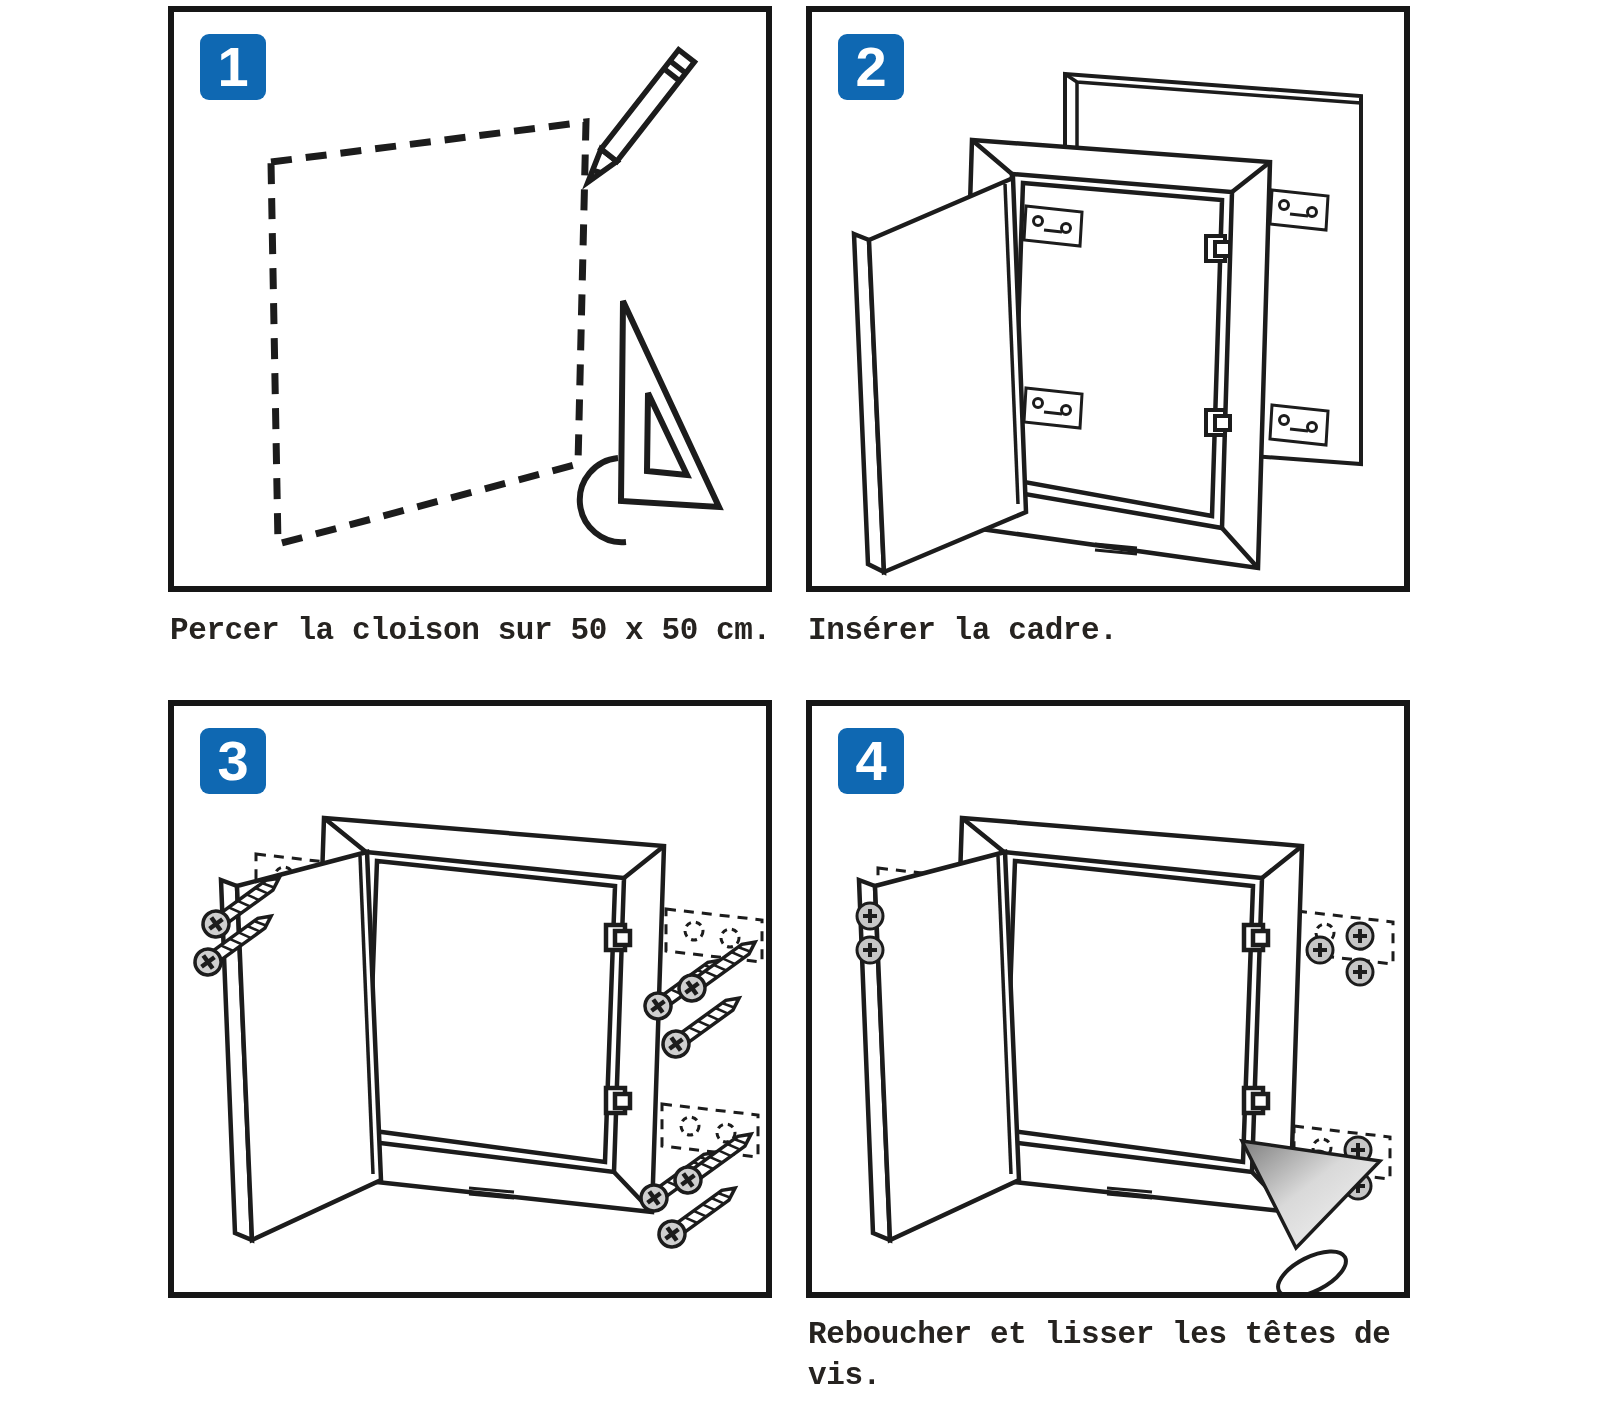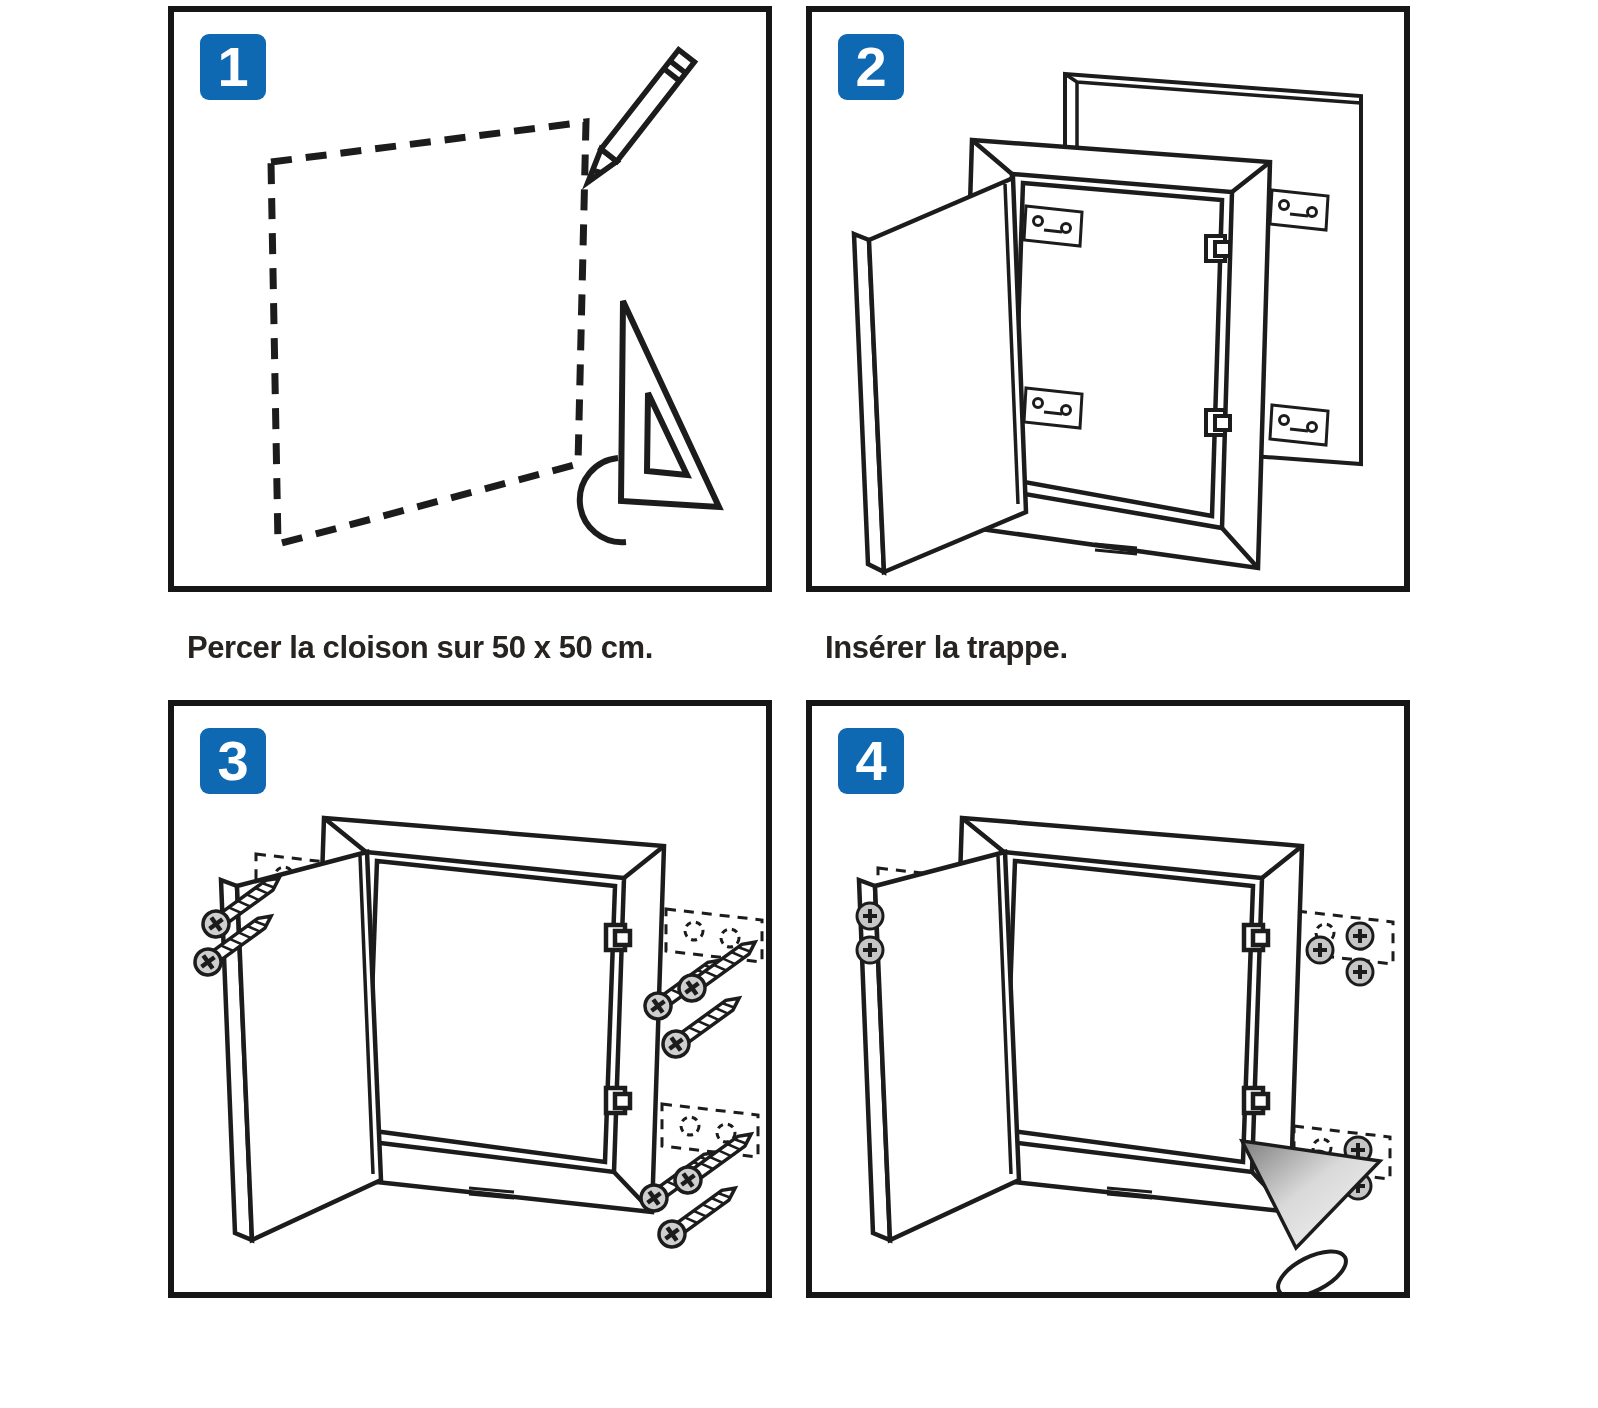--- a/index.html
+++ b/index.html
@@ -6,22 +6,22 @@
   .sheet{position:relative;width:1598px;height:1408px;background:#ffffff;overflow:hidden;
          font-family:"Liberation Sans",sans-serif;}
   .panel{position:absolute;border:6px solid #161616;background:#ffffff;box-sizing:border-box;}
   .panel.r1{top:6px;width:604px;height:586px;}
   .panel.r2{top:700px;width:604px;height:598px;}
   .panel.c1{left:168px;} .panel.c2{left:806px;}
   .panel svg{position:absolute;left:0;top:0;width:100%;height:100%;}
   .badge{position:absolute;left:26px;top:22px;width:66px;height:66px;border-radius:9px;
          background:#0f68b2;color:#ffffff;display:flex;align-items:center;justify-content:center;
          font-size:56px;font-weight:700;line-height:1;z-index:5;}
-  .caption{position:absolute;margin:17px;color:#262320;font-size:31px;font-weight:700;
-           letter-spacing:-0.4px;line-height:41px;white-space:pre-line;width:630px;}
+  .caption{position:absolute;margin:0;color:#262320;font-size:31px;font-weight:700;
+           letter-spacing:-0.4px;line-height:41px;white-space:pre-line;width:630px;font-family:Liberation Mono, monospace;}
   .cap1{left:170px;top:610px;} .cap2{left:808px;top:610px;}
   .cap3{left:170px;top:1314px;} .cap4{left:808px;top:1314px;}
   .defs-only{position:absolute;width:0;height:0;overflow:hidden;}
   svg *{vector-effect:none;}
 </style>
 </head>
 <body>
 
 <svg class="defs-only" xmlns="http://www.w3.org/2000/svg" aria-hidden="true">
   <defs>
@@ -184,15 +184,16 @@
         <use href="#shead" transform="translate(546,480)"></use>
       </g>
       <g>
         <path d="M430,435 L568,455 L484,542 Z" fill="url(#bladeGrad)" stroke="#1c1c1c" stroke-width="3.5" stroke-linejoin="miter"></path>
         <ellipse cx="0" cy="0" rx="37" ry="17" transform="translate(500,568) rotate(-27)" fill="#ffffff" stroke="#1c1c1c" stroke-width="4"></ellipse>
       </g>
     </svg>
   </section>
 
   <p class="caption cap1">Percer la cloison sur 50 x 50 cm.</p>
-  <p class="caption cap2">Insérer la trappe.</p>
+  <p class="caption cap2">Insérer la cadre.</p>
+  <p class="caption cap4">Reboucher et lisser les têtes de vis.</p>
 
 </div>
 
 </body></html>

